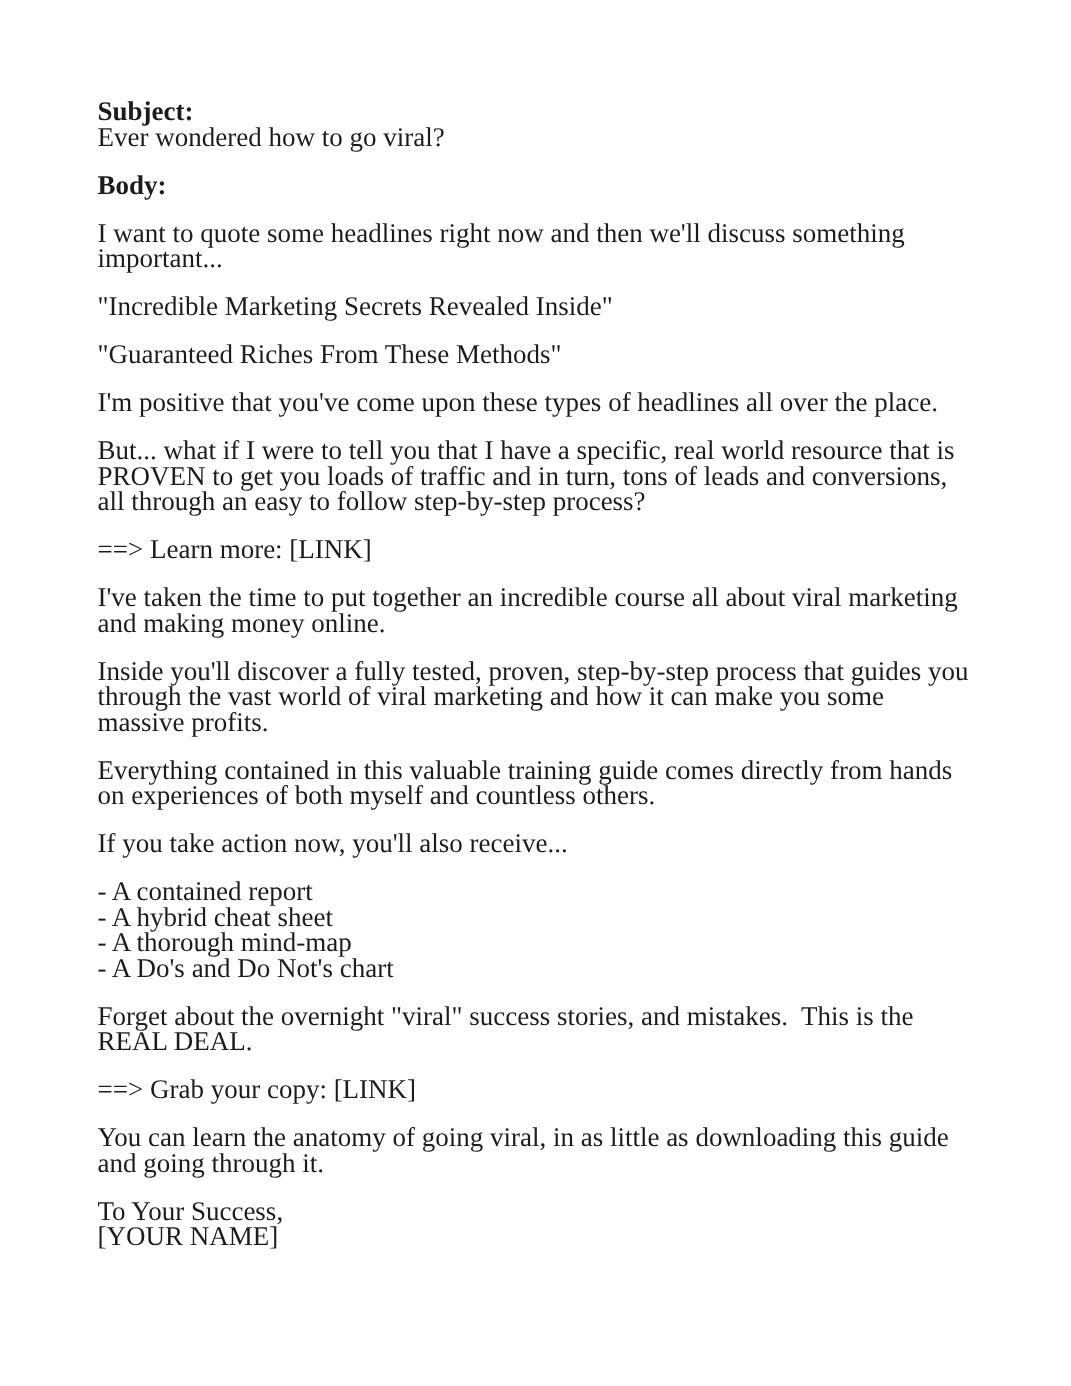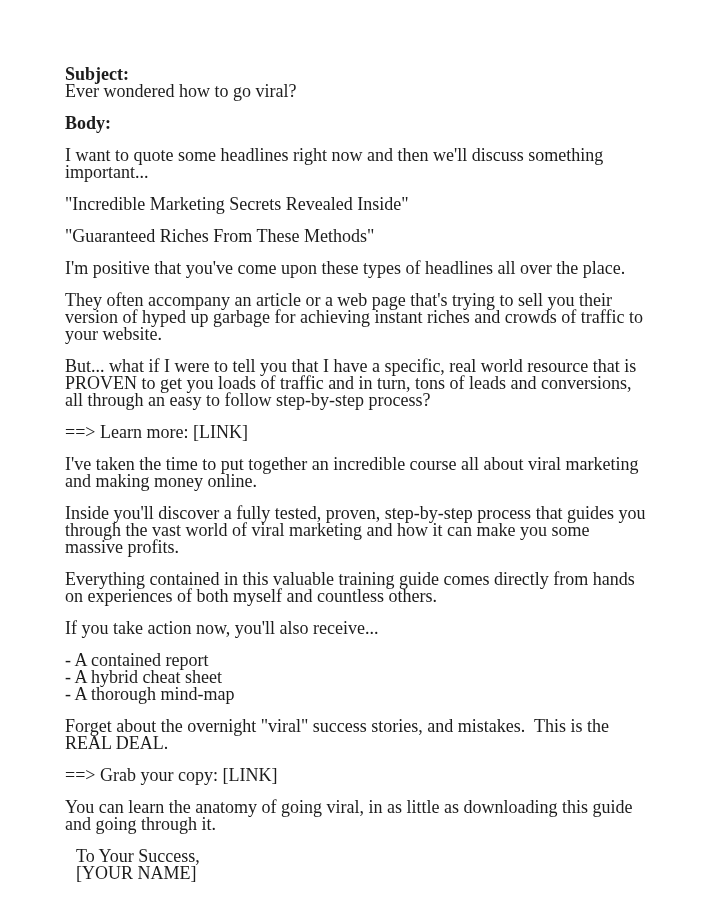--- a/index.html
+++ b/index.html
@@ -20,51 +20,51 @@
     padding: 66px 64px 0 65px;
   }
   .content p {
     margin: 0 0 15px 0;
     white-space: pre-wrap;
   }
   .content p.tight { margin-bottom: 0; }
   .label { font-weight: bold; }
   .bonus-list { margin: 0 0 15px 0; }
   .bonus-list .bonus-item { white-space: pre-wrap; }
-  .signature-block { margin: 11px; }
+  .signature-block { margin: 0; }
 </style>
 </head>
 <body>
 
 <div class="page">
   <div class="content">
 
     <p class="label tight">Subject:</p>
     <p>Ever wondered how to go viral?</p>
 
     <p class="label">Body:</p>
 
     <p>I want to quote some headlines right now and then we'll discuss something important...</p>
     <p>"Incredible Marketing Secrets Revealed Inside"</p>
     <p>"Guaranteed Riches From These Methods"</p>
     <p>I'm positive that you've come upon these types of headlines all over the place.</p>
-    <p>They often accompany an article or a web page that's trying to sell you their version of hyped up garbage for achieving instant riches and crowds of traffic to your website.</p>
     <p>But... what if I were to tell you that I have a specific, real world resource that is PROVEN to get you loads of traffic and in turn, tons of leads and conversions, all through an easy to follow step-by-step process?</p>
 
     <p>==&gt; Learn more: [LINK]</p>
 
     <p>I've taken the time to put together an incredible course all about viral marketing and making money online.</p>
     <p>Inside you'll discover a fully tested, proven, step-by-step process that guides you through the vast world of viral marketing and how it can make you some massive profits.</p>
     <p>Everything contained in this valuable training guide comes directly from hands on experiences of both myself and countless others.</p>
     <p>If you take action now, you'll also receive...</p>
 
     <div class="bonus-list">
       <div class="bonus-item">- A contained report</div>
       <div class="bonus-item">- A hybrid cheat sheet</div>
       <div class="bonus-item">- A thorough mind-map</div>
+      <div class="bonus-item">- A Do's and Do Not's chart</div>
     </div>
 
     <p>Forget about the overnight "viral" success stories, and mistakes.  This is the REAL DEAL.</p>
 
     <p>==&gt; Grab your copy: [LINK]</p>
 
     <p>You can learn the anatomy of going viral, in as little as downloading this guide and going through it.</p>
 
     <div class="signature-block">
       <p class="tight">To Your Success,</p>

